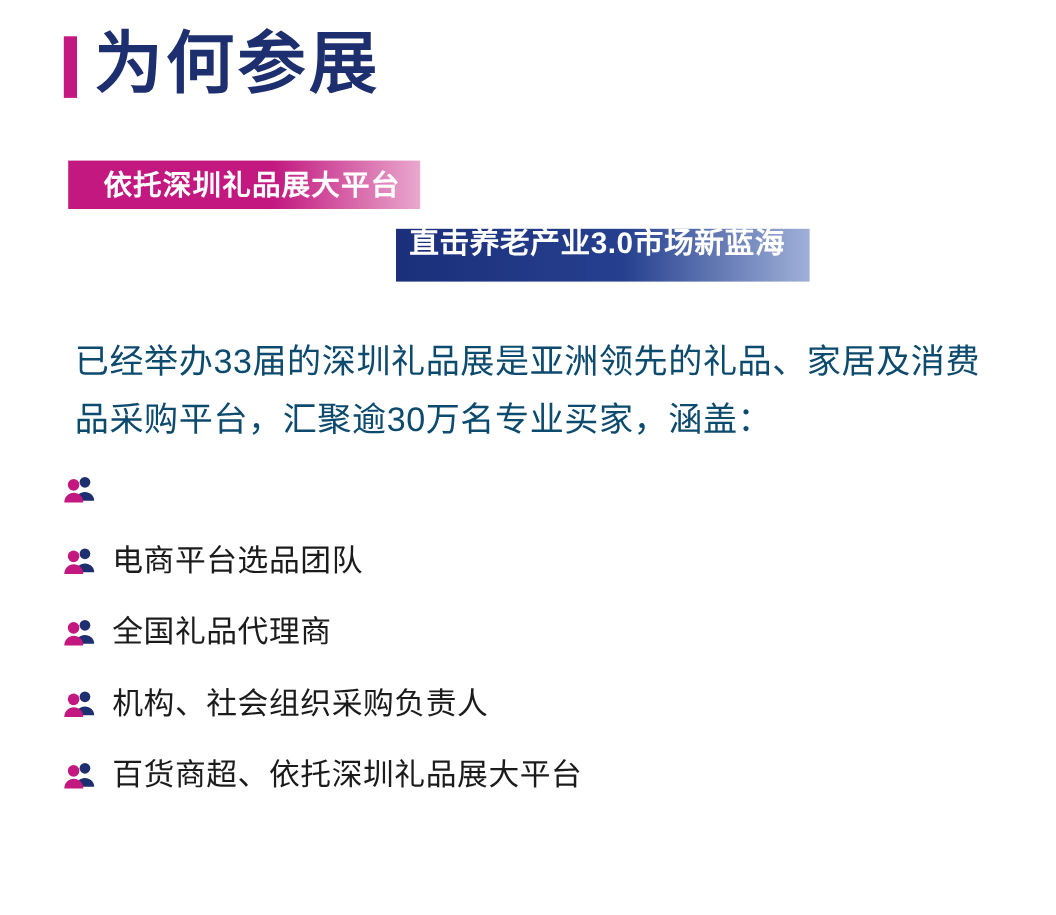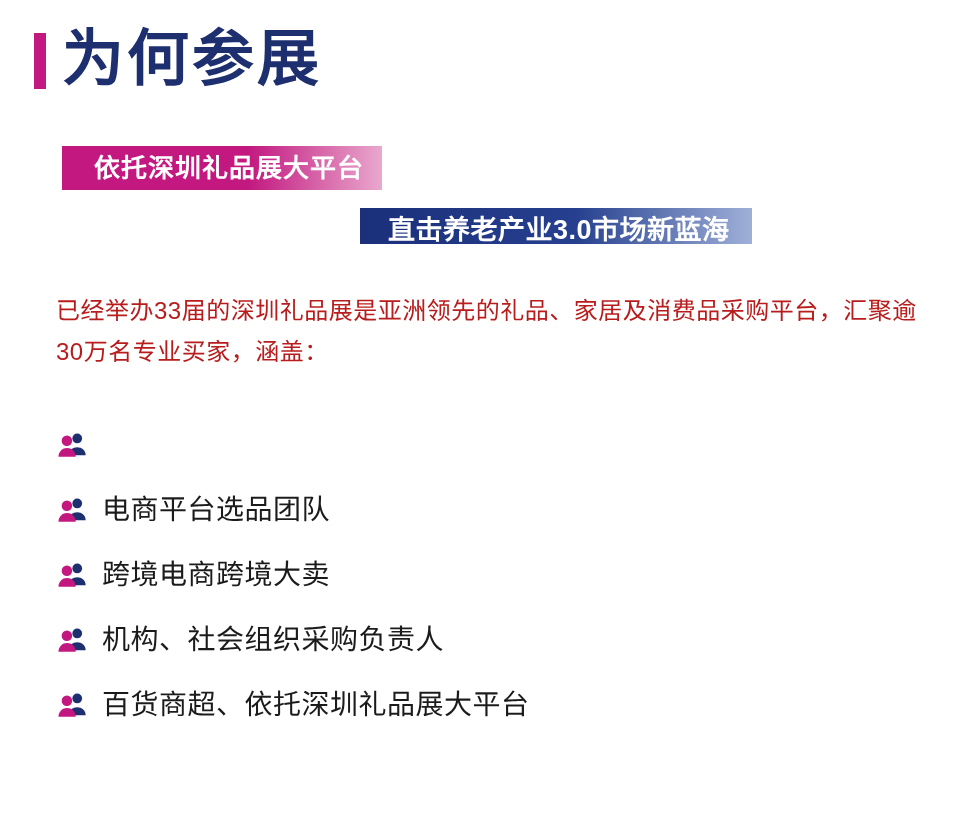--- a/index.html
+++ b/index.html
@@ -24,20 +24,21 @@
     padding: 0;
   }
 
   
   .title-row {
     display: flex;
     align-items: center;
     padding: 22px 0 0 34px;
     height: 96px;
     box-sizing: border-box;
+    margin-left: 24px;
   }
   .title-bar {
     width: 12px;
     height: 56px;
     background: #c2187f;
     margin-right: 16px;
     margin-top: 4px;
     flex: 0 0 auto;
   }
   .title-text {
@@ -68,48 +69,48 @@
     letter-spacing: 1px;
     line-height: 1;
     white-space: nowrap;
   }
 
   
   .banner-blue {
     position: absolute;
     left: 360px;
     top: 208px;
-    height: 36px;
-    display: flex;
-    align-items: flex-end;
-    padding: 0 22px 0 28px;
+    height: 48px;
+    display: flex;
+    align-items: flex-start;
+    padding: 0 22px 0 12px;
     box-sizing: border-box;
     background: linear-gradient(to right, #1b2f7a 0%, #26408f 55%, #9fb0d8 100%);
   }
   .banner-blue .label {
     color: #ffffff;
     font-size: 27px;
     font-weight: 700;
     letter-spacing: 0.5px;
     line-height: 1;
     white-space: nowrap;
   }
 
   
   .intro {
     position: absolute;
     left: 52px;
     top: 286px;
     width: 880px;
   }
   .intro p {
-    margin: 4px;
-    font-size: 24px;
+    margin: 16px;
+    font-size: 31px;
     line-height: 1.72;
-    color: #b91c1c;
+    color: #0c4a6e;
     letter-spacing: 0.5px;
   }
 
   
   .audience-list {
     position: absolute;
     left: 52px;
     top: 412px;
     width: 880px;
     list-style: none;
@@ -177,21 +178,21 @@
       </svg>
       <span class="audience-label">电商平台选品团队</span>
     </li>
     <li>
       <svg class="people-icon" viewBox="0 0 32 32" aria-hidden="true">
         <circle cx="20.5" cy="9" r="5.2" fill="#1d2f6f"></circle>
         <path d="M11.5 27c0-5.2 4.1-8.6 9-8.6s9 3.4 9 8.6z" fill="#1d2f6f"></path>
         <circle cx="9.5" cy="11.5" r="5.6" fill="#c2187f"></circle>
         <path d="M0.5 28.5c0-5.6 4.3-9.3 9.2-9.3s9.2 3.7 9.2 9.3z" fill="#c2187f"></path>
       </svg>
-      <span class="audience-label">跨境电商跨境大卖</span>
+      <span class="audience-label">全国礼品代理商</span>
     </li>
     <li>
       <svg class="people-icon" viewBox="0 0 32 32" aria-hidden="true">
         <circle cx="20.5" cy="9" r="5.2" fill="#1d2f6f"></circle>
         <path d="M11.5 27c0-5.2 4.1-8.6 9-8.6s9 3.4 9 8.6z" fill="#1d2f6f"></path>
         <circle cx="9.5" cy="11.5" r="5.6" fill="#c2187f"></circle>
         <path d="M0.5 28.5c0-5.6 4.3-9.3 9.2-9.3s9.2 3.7 9.2 9.3z" fill="#c2187f"></path>
       </svg>
       <span class="audience-label">机构、社会组织采购负责人</span>
     </li>

